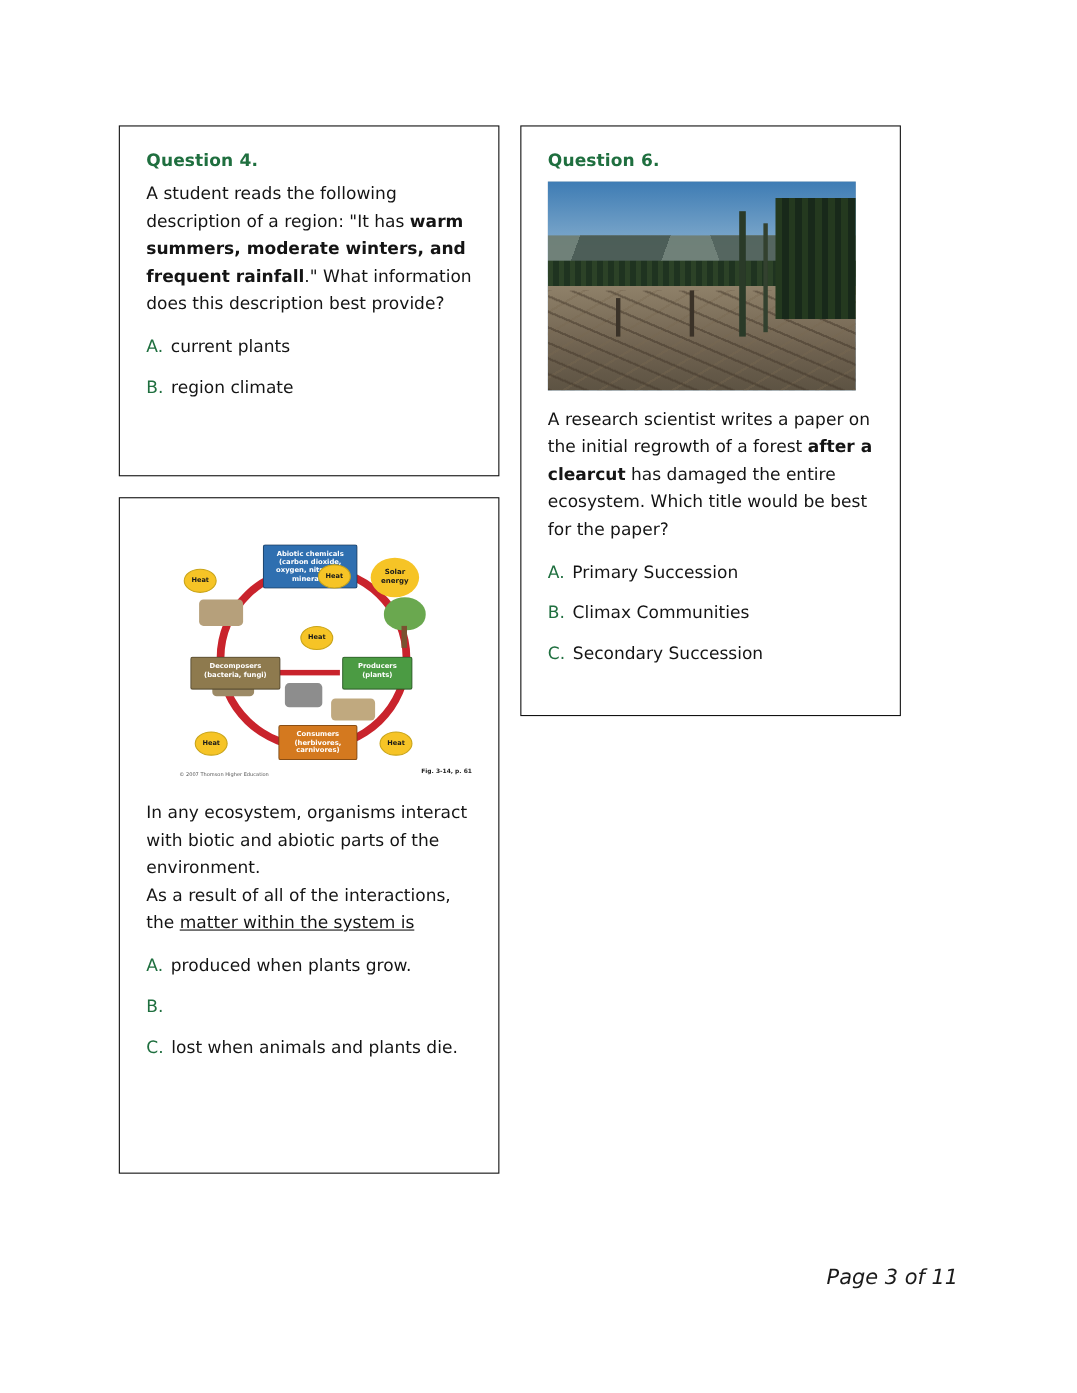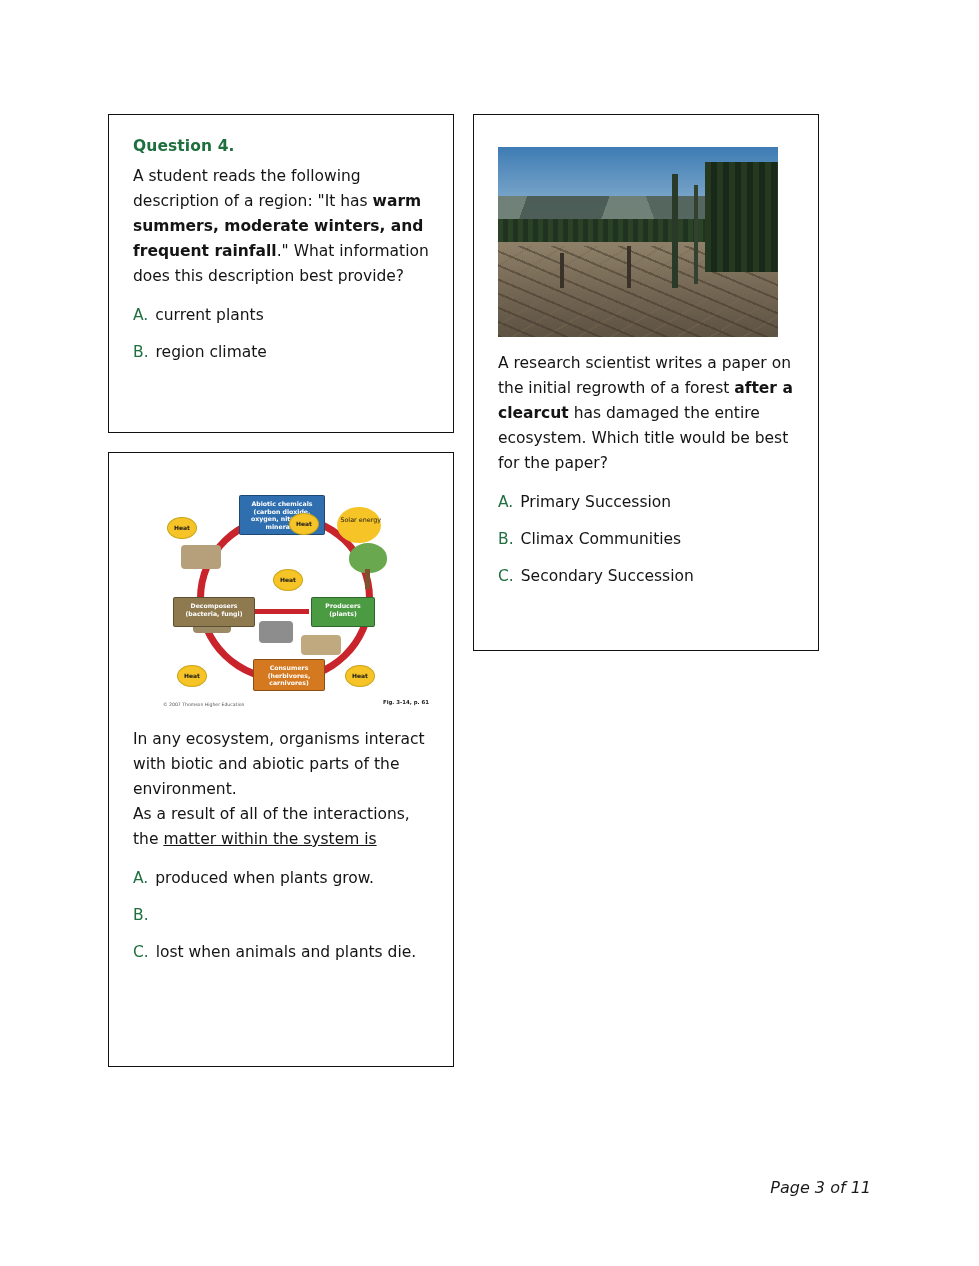--- a/index.html
+++ b/index.html
@@ -142,22 +142,22 @@
   .heat-4 { left: 16px; top: 176px; }
   .heat-5 { left: 184px; top: 176px; }
   .solar {
     position: absolute;
     left: 176px; top: 18px;
     width: 44px; height: 36px;
     background: #f6c426;
     border-radius: 50%;
     color: #1a1a1a;
     font-size: 6.4px;
-    font-weight: 400;
-    text-align: right;
+    font-weight: 700;
+    text-align: center;
     line-height: 8px;
     padding-top: 9px;
     box-sizing: border-box;
   }
   .tree {
     position: absolute;
     left: 186px; top: 54px;
     width: 42px; height: 46px;
   }
   .tree .canopy {
@@ -253,22 +253,22 @@
   .footer-left {
     position: absolute;
     left: 108px;
     top: 1183px;
     font-size: 16.5px;
     color: #1a1a1a;
   }
   .footer-right {
     position: absolute;
     right: 108px;
-    top: 1178px;
-    font-size: 16px;
+    top: 1150px;
+    font-size: 19px;
     font-style: italic;
     color: #1a1a1a;
   }
 </style>
 </head>
 <body>
 
 <div class="page">
 
   <div class="col-left">
@@ -329,20 +329,21 @@
         <div class="choice">
           <span class="letter">C.</span>
           <span class="ctext">lost when animals and plants die.</span>
         </div>
       </div>
     </div>
   </div>
 
   <div class="col-right">
     <div class="qbox q6">
+      <div class="qtitle">Question 6.</div>
 
       <div class="photo">
         <div class="sky"></div>
         <div class="mountains"></div>
         <div class="treeline"></div>
         <div class="ground"></div>
         <div class="debris"></div>
         <div class="trees-right"></div>
         <div class="snag snag-1"></div>
         <div class="snag snag-2"></div>

